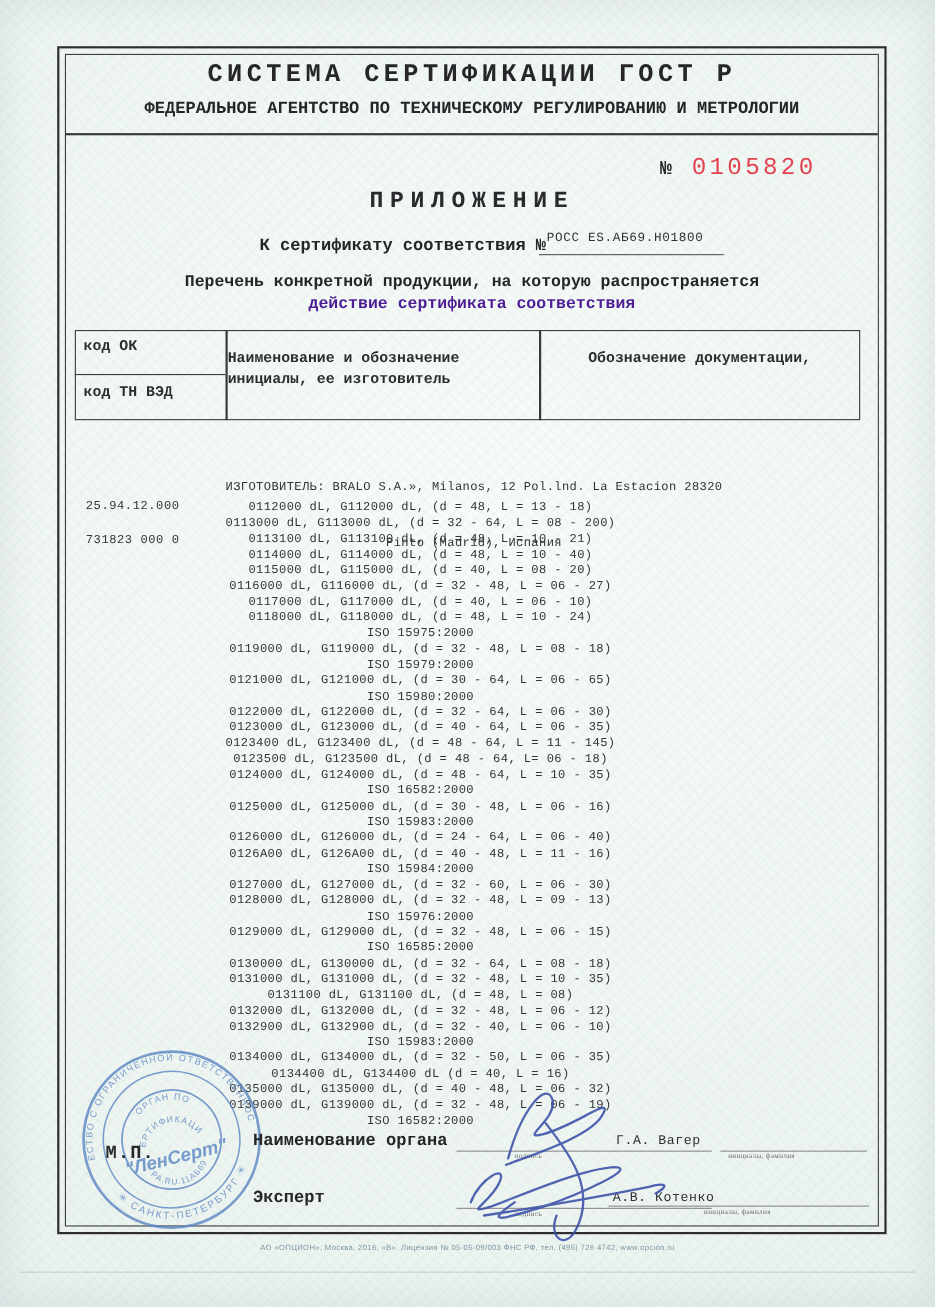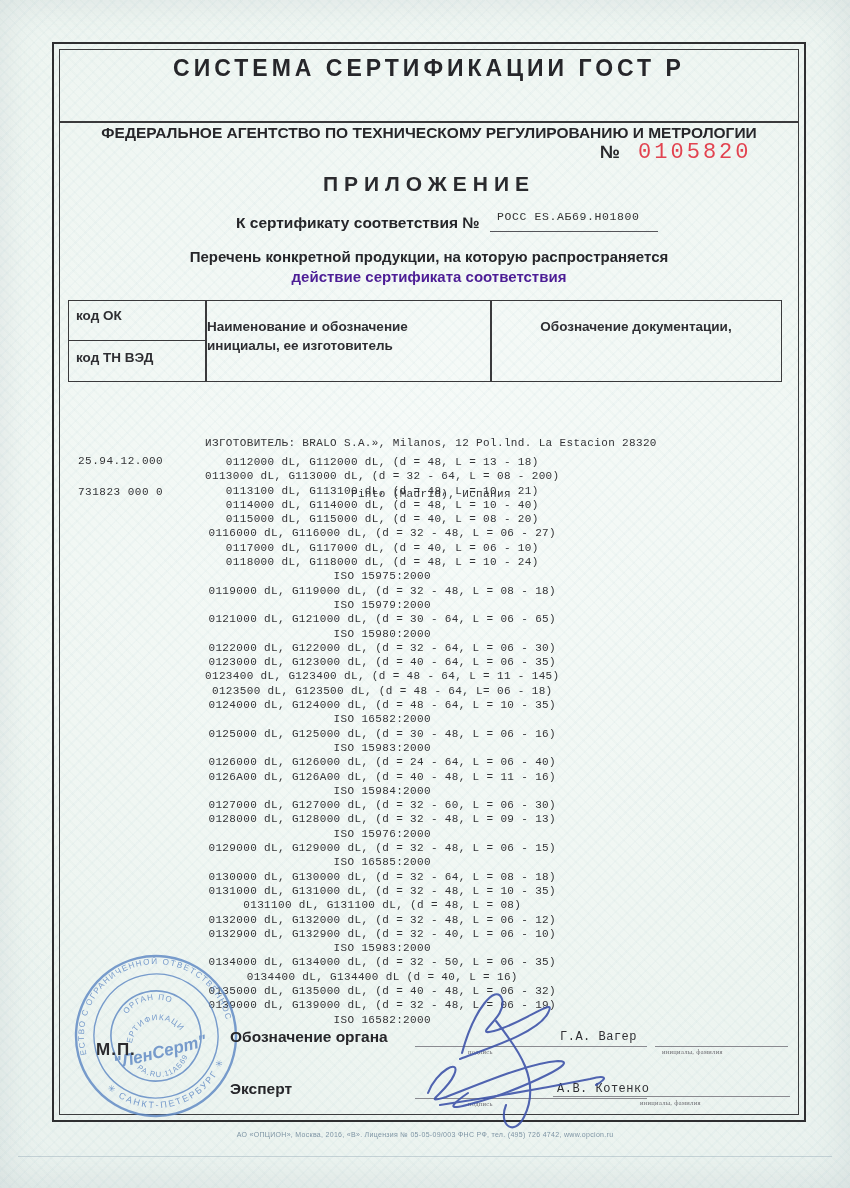--- a/index.html
+++ b/index.html
@@ -9,27 +9,27 @@
     font-family:"Liberation Serif","DejaVu Serif",serif;
     background-color:#f2f7f4;
     background-image:
       repeating-linear-gradient(45deg, rgba(150,195,180,.05) 0 2px, transparent 2px 7px),
       repeating-linear-gradient(-45deg, rgba(140,180,200,.05) 0 2px, transparent 2px 9px),
       radial-gradient(circle at 50% 40%, #f7fbf9 0%, #eef5f1 70%, #e9f1ee 100%);
     overflow:hidden;
   }
   #page { position:absolute; inset:0; box-shadow:inset 0 0 40px rgba(120,140,150,.18); }
   .abs { position:absolute; }
-  .serif { font-family:Liberation Sans, sans-serif; }
+  .serif { font-family:Liberation Mono, monospace; }
   .mono  { font-family:"Liberation Mono","DejaVu Sans Mono",monospace; white-space:pre;text-align:center; }
   .frame-outer { left:52px; top:42px; width:754px; height:1080px; border:2px solid #2e2e30; }
   .frame-inner { left:59px; top:49px; width:740px; height:1066px; border:1px solid #3c3c3e; }
   .hrule { left:60px; top:121px; width:738px; height:2px; background:#3a3a3c; }
   .hdr1 { left:60px; top:55px; width:738px; text-align:center; font-size:23px; font-weight:bold; letter-spacing:4px; color:#26262a; }
-  .hdr2 { left:60px; top:90px; width:738px; text-align:center; font-size:15.5px; font-weight:bold; letter-spacing:0px; color:#26262a;margin-top:34px; }
+  .hdr2 { left:60px; top:90px; width:738px; text-align:center; font-size:15.5px; font-weight:bold; letter-spacing:0px; color:#26262a; }
   .numwrap { left:600px; top:140px; }
   .numsign { font-size:18px; font-weight:bold; color:#2b2b2e; display:inline-block; }
   .numval { font-family:Liberation Mono, monospace; font-size:22px; color:#e24350; letter-spacing:3px; display:inline-block; margin-left:14px; }
   .title { left:60px; top:172px; width:738px; text-align:center; font-size:21px; font-weight:bold; letter-spacing:6px; color:#2a2a2e; }
   .certlbl { left:236px; top:214px; font-size:15.5px; font-weight:bold; color:#26262a; }
   .certnum { left:497px; top:210px; font-size:11.5px; letter-spacing:.6px; color:#333; }
   .certline { left:490px; top:231px; width:168px; height:1px; background:#55555a; }
   .sub1 { left:60px; top:248px; width:738px; text-align:center; font-size:15px; font-weight:bold; color:#26262a; }
   .sub2 { left:60px; top:268px; width:738px; text-align:center; font-size:15px; font-weight:bold; color:#4c1d95; }
   .tbox { left:68px; top:300px; width:714px; height:82px; border:1.5px solid #3a3a3c; }
@@ -129,21 +129,21 @@
       <text font-size="8.2" letter-spacing="1.4"><textPath href="#arcTopOut" startOffset="50%" text-anchor="middle">ОБЩЕСТВО С ОГРАНИЧЕННОЙ ОТВЕТСТВЕННОСТЬЮ</textPath></text>
       <text font-size="9" letter-spacing="2"><textPath href="#arcBotOut" startOffset="50%" text-anchor="middle">✳ САНКТ-ПЕТЕРБУРГ ✳</textPath></text>
       <text font-size="8" letter-spacing="1.2"><textPath href="#arcTopIn1" startOffset="50%" text-anchor="middle">ОРГАН ПО</textPath></text>
       <text font-size="8" letter-spacing="1"><textPath href="#arcTopIn2" startOffset="50%" text-anchor="middle">СЕРТИФИКАЦИИ</textPath></text>
       <text x="0" y="22" font-size="17" font-style="italic" font-weight="bold" text-anchor="middle">"ЛенСерт"</text>
       <text font-size="7.5" letter-spacing="1"><textPath href="#arcBotIn" startOffset="50%" text-anchor="middle">РА.RU.11АБ69</textPath></text>
     </g>
   </svg>
 
   <div class="abs mp serif">М.П.</div>
-  <div class="abs sig-label1 serif">Обозначение органа</div>
+  <div class="abs sig-label1 serif">Наименование органа</div>
   <div class="abs sig-label2 serif">Эксперт</div>
   <div class="abs sigline1"></div>
   <div class="abs sigline2"></div>
   <div class="abs nameline1"></div>
   <div class="abs nameline2"></div>
   <div class="abs cap cap-p1">подпись</div>
   <div class="abs cap cap-p2">подпись</div>
   <div class="abs cap cap-n1">инициалы, фамилия</div>
   <div class="abs cap cap-n2">инициалы, фамилия</div>
   <div class="abs name1 mono">Г.А. Вагер</div>

